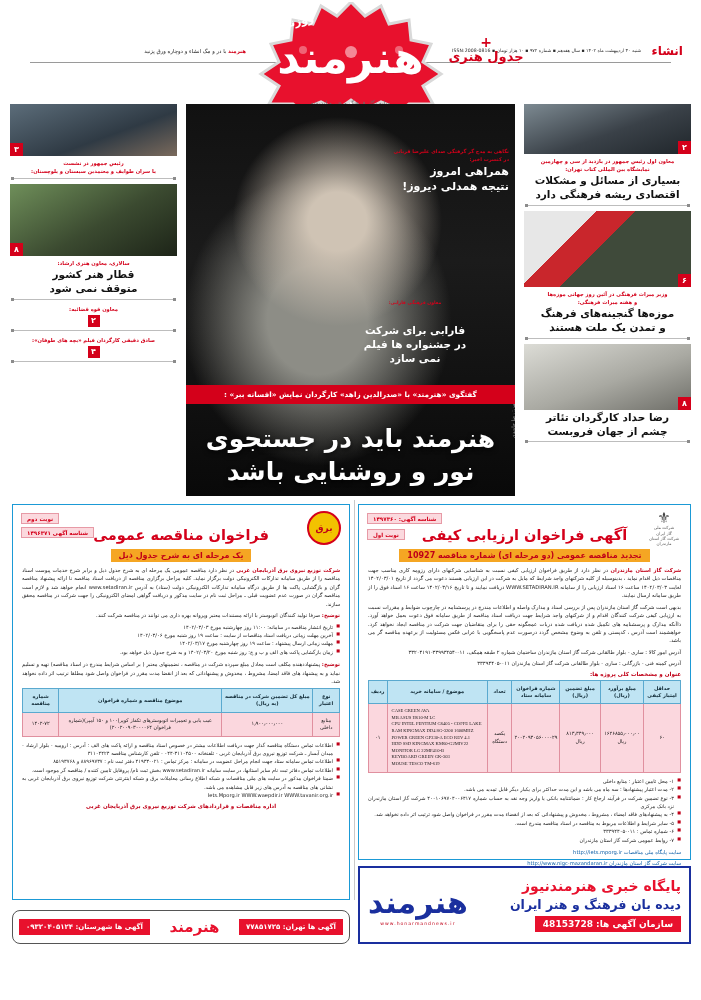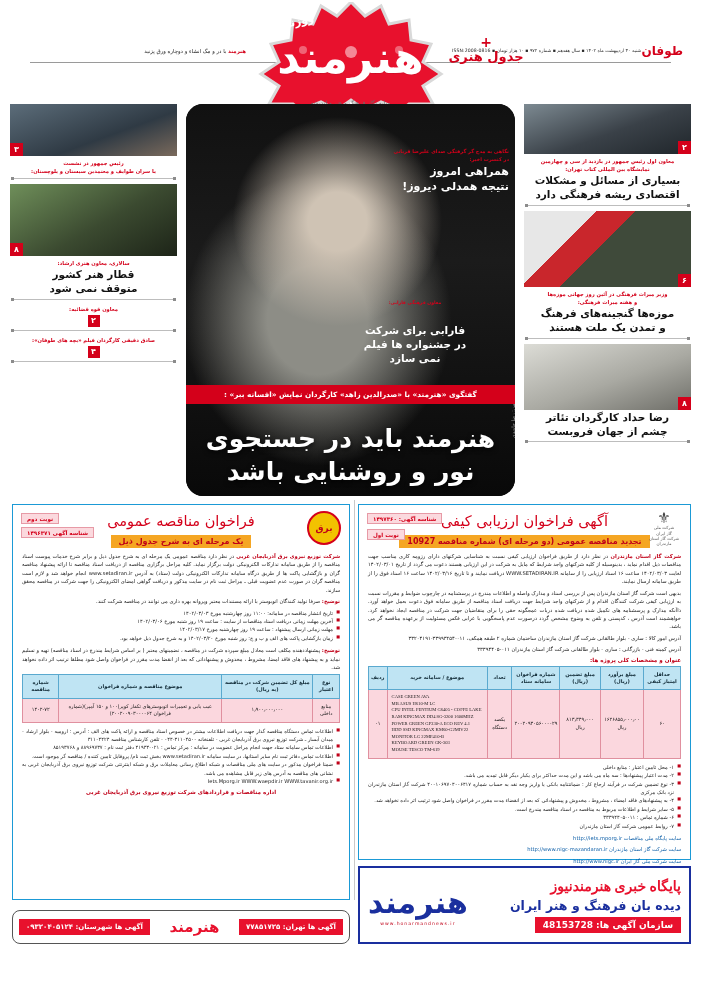--- a/index.html
+++ b/index.html
@@ -97,21 +97,21 @@
 
   .numtag {
     display:block; width:12px; height:12px; margin:2px auto;
     background:#d4001a; color:#fff; font-size:8px; font-weight:bold;
     text-align:center; line-height:12px;
   }
 
   
   .center {
     position:absolute; left:186px; top:0; width:329px; height:392px;
-    background:#0b0b0b; overflow:hidden;border-radius:17px;
+    background:#0b0b0b; overflow:hidden;
   }
   .center-photo { position:absolute; inset:0; }
   .cap-right {
     position:absolute; top:44px; right:6px; width:120px; text-align:right;
   }
   .cap-right .ck { color:#d4001a; font-size:5px; line-height:1.5; font-weight:bold; }
   .cap-right .ch { color:#fff; font-size:11px; font-weight:bold; line-height:1.35; margin-top:2px; }
   .cap-mid {
     position:absolute; top:196px; right:40px; width:120px; text-align:center;
   }
@@ -142,22 +142,22 @@
 
   .ad-box {
     position:absolute; background:#fff;
     border:1px solid #1b9ad6;
   }
   .ad-left  { left:12px;  top:4px;  width:338px; height:396px; }
   .ad-right { left:358px; top:4px;  width:333px; height:356px; }
 
   .ad-head { position:relative; padding:6px 8px 2px; }
   .ad-title {
-    color:#d4001a; font-size:14.5px; font-weight:normal;
-    text-align:center; margin-top:2px;
+    color:#d4001a; font-size:14.5px; font-weight:bold;
+    text-align:center; margin-top:16px;
   }
   .ad-sub {
     background:#f5a623; color:#c00018; font-weight:bold;
     font-size:8px; padding:2px 8px; display:inline-block;
     margin:3px auto 0;
   }
   .ad-subwrap { text-align:center; }
   .tag-box {
     position:absolute; font-size:5.6px; color:#d4001a;
     background:#fbd9de; border:1px solid #e79aa6;
@@ -236,21 +236,21 @@
   .strip .mini-logo { color:#e8112d; font-size:15px; font-weight:bold; }
 
   
   .ad-news {
     position:absolute; left:358px; top:366px; width:333px; height:78px;
     border:2px solid #1a2f9e; background:#fff;
     display:flex; align-items:center; justify-content:space-between;
     padding:4px 8px;
   }
   .ad-news .txt { text-align:right; }
-  .ad-news .l1 { color:#e8112d; font-size:14px; font-weight:bold; letter-spacing:.5px;font-family:Liberation Serif, serif; }
+  .ad-news .l1 { color:#e8112d; font-size:14px; font-weight:bold; letter-spacing:.5px; }
   .ad-news .l2 { color:#1a2f9e; font-size:12.5px; font-weight:bold; margin-top:3px; letter-spacing:.5px; }
   .ad-news .phone {
     background:#e8112d; color:#fff; font-size:9px; font-weight:bold;
     padding:3px 8px; margin-top:4px; display:inline-block;
   }
   .ad-news .brand { text-align:center; }
   .ad-news .brand .bw { color:#1a2f9e; font-size:30px; font-weight:bold; letter-spacing:-2px; }
   .ad-news .brand .url { color:#c00018; font-size:4.6px; letter-spacing:1px; margin-top:1px; }
 
   .sep-v {
@@ -270,21 +270,21 @@
 
     <div class="mast-left-line">
       <span class="hl">هنرمند</span><span> با در و مگ انشاء و دوچاره ورق پزنید</span>
     </div>
 
     <div class="mast-jadval">
       <span class="plus">+</span>
       <span class="jt">جدول هنری</span>
     </div>
 
-    <div class="honari-word">طوفان</div>
+    <div class="honari-word">انشاء</div>
 
     <div class="logo-wrap">
       <svg width="220" height="108" viewBox="0 0 220 108">
         <path d="M110 0 L124 14 L140 4 L148 22 L168 18 L170 38 L190 42 L182 60 L200 72 L182 84 L192 102 L168 102
                  L160 108 L140 100 L124 108 L110 98 L96 108 L80 100 L60 108 L52 102 L28 102 L38 84 L20 72 L38 60
                  L30 42 L50 38 L52 18 L72 22 L80 4 L96 14 Z" fill="#e8112d" stroke="#d9d9d9" stroke-width="3"></path>
         <circle cx="110" cy="50" r="6" fill="#fff" opacity=".5"></circle>
         <circle cx="62" cy="48" r="4" fill="#fff" opacity=".35"></circle>
         <circle cx="158" cy="48" r="4" fill="#fff" opacity=".35"></circle>
       </svg>

